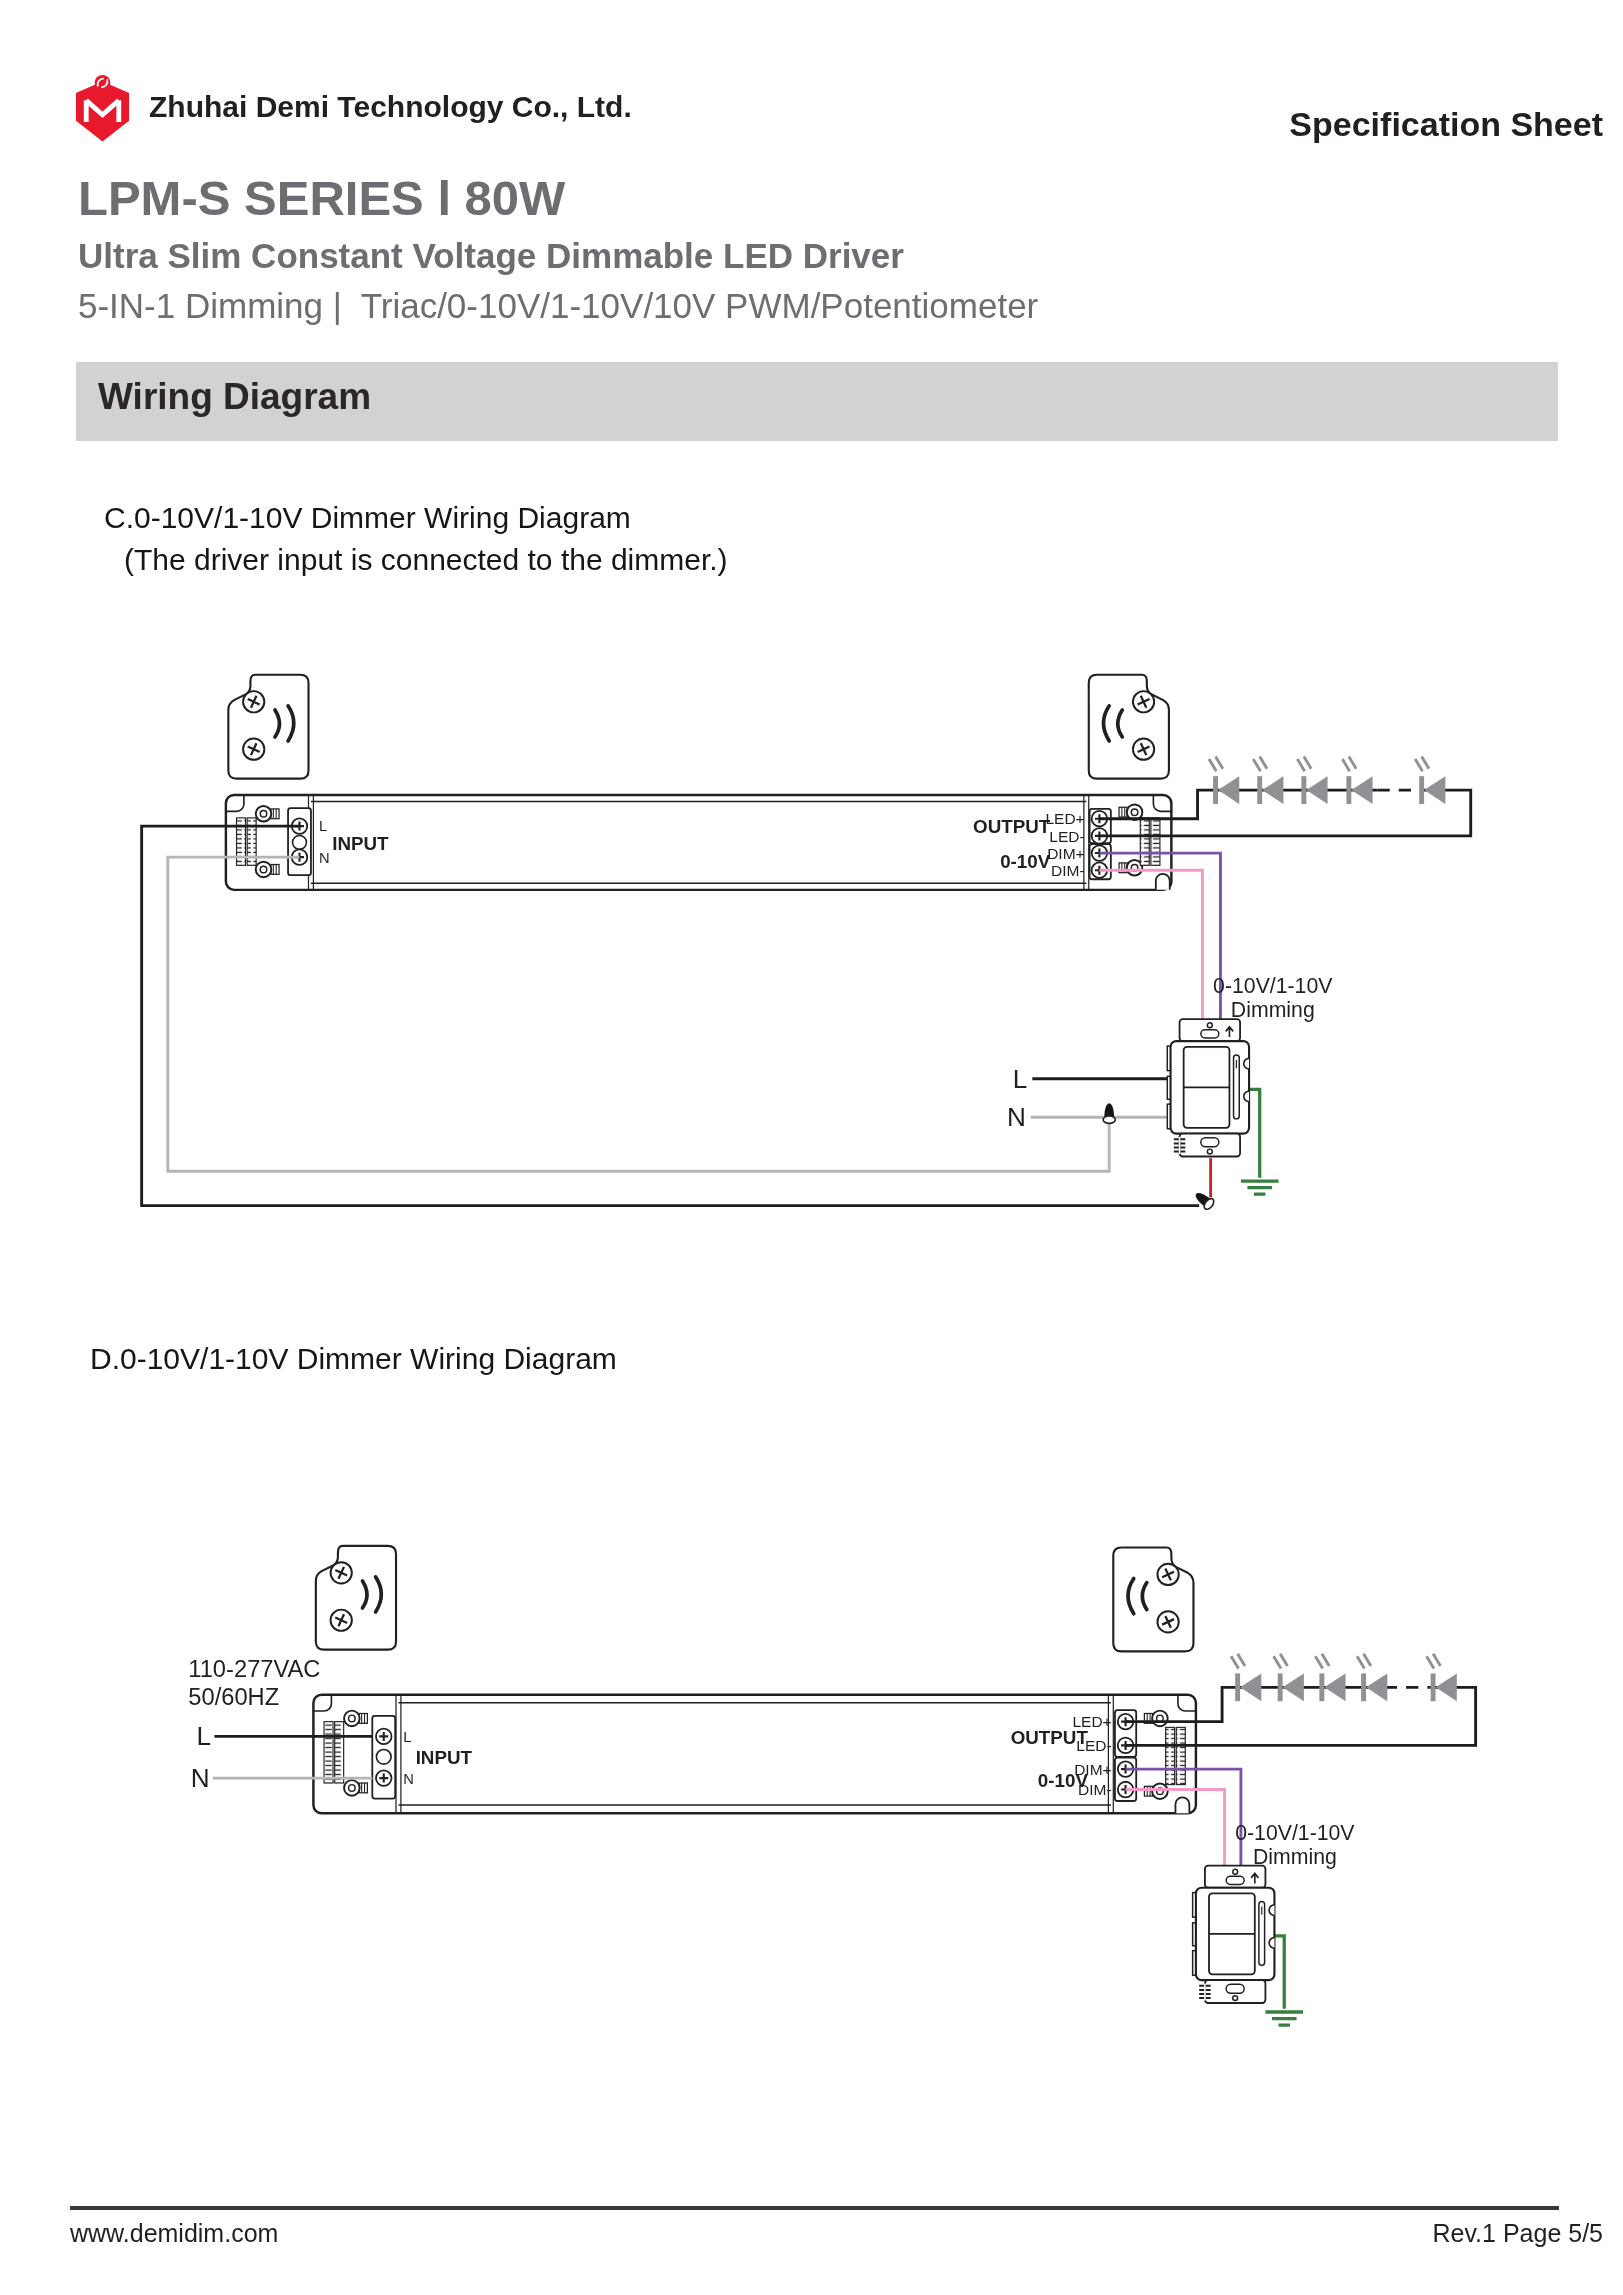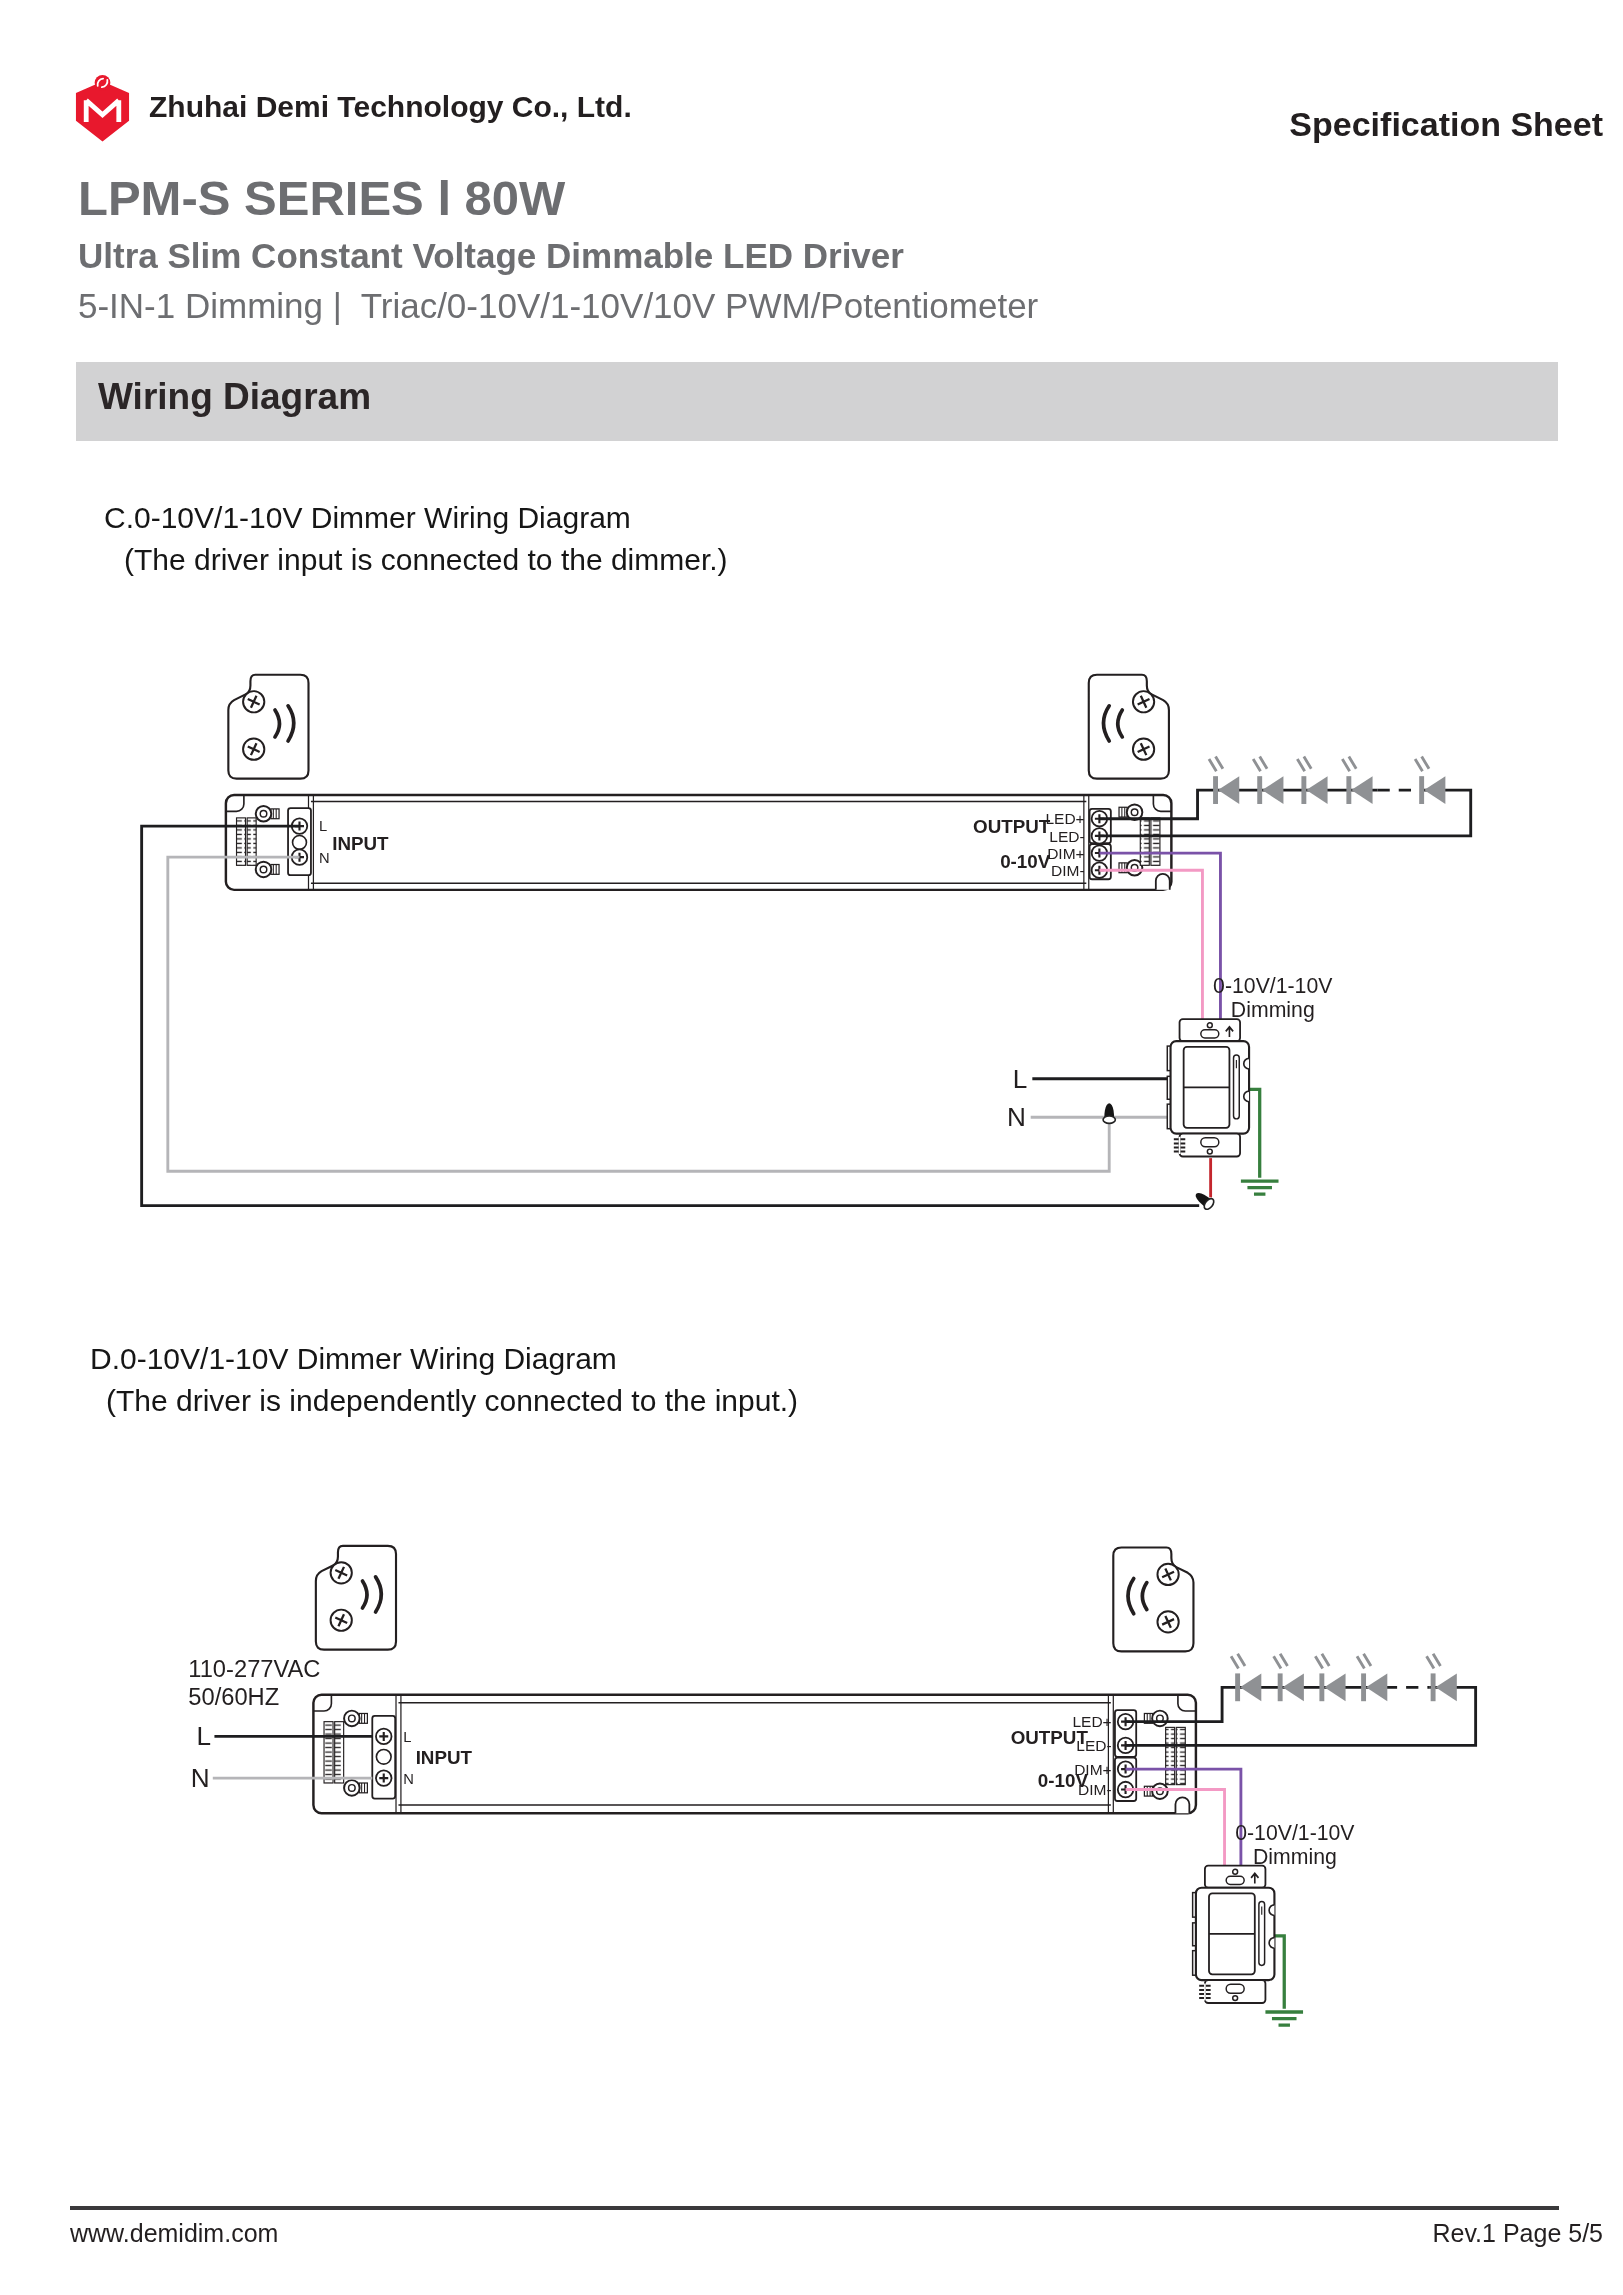--- a/index.html
+++ b/index.html
@@ -58,21 +58,20 @@
   <div class="abs series">LPM-S SERIES l 80W</div>
   <div class="abs sub1">Ultra Slim Constant Voltage Dimmable LED Driver</div>
   <div class="abs sub2">5-IN-1 Dimming |  Triac/0-10V/1-10V/10V PWM/Potentiometer</div>
 
   <div class="abs bar"></div>
   <div class="abs bar-text">Wiring Diagram</div>
 
   <div class="abs dg-title c-title">C.0-10V/1-10V Dimmer Wiring Diagram</div>
   <div class="abs dg-title c-sub">(The driver input is connected to the dimmer.)</div>
   <div class="abs dg-title d-title">D.0-10V/1-10V Dimmer Wiring Diagram</div>
-  <div class="abs dg-title d-sub">(The driver is independently connected to the input.)</div>
 
   <svg class="abs diagrams" viewBox="0 0 1984 2806">
     <defs>
       <pattern id="pat-ribs" width="11" height="5.5" patternUnits="userSpaceOnUse">
         <rect width="11" height="5.5" fill="#ffffff"></rect>
         <line x1="1.5" y1="2.7" x2="9.5" y2="2.7" stroke="#231f20" stroke-width="1.6"></line>
       </pattern>
 
       <g id="g-screw">
         <circle r="9.5" class="body-fill" stroke-width="2.2"></circle>

